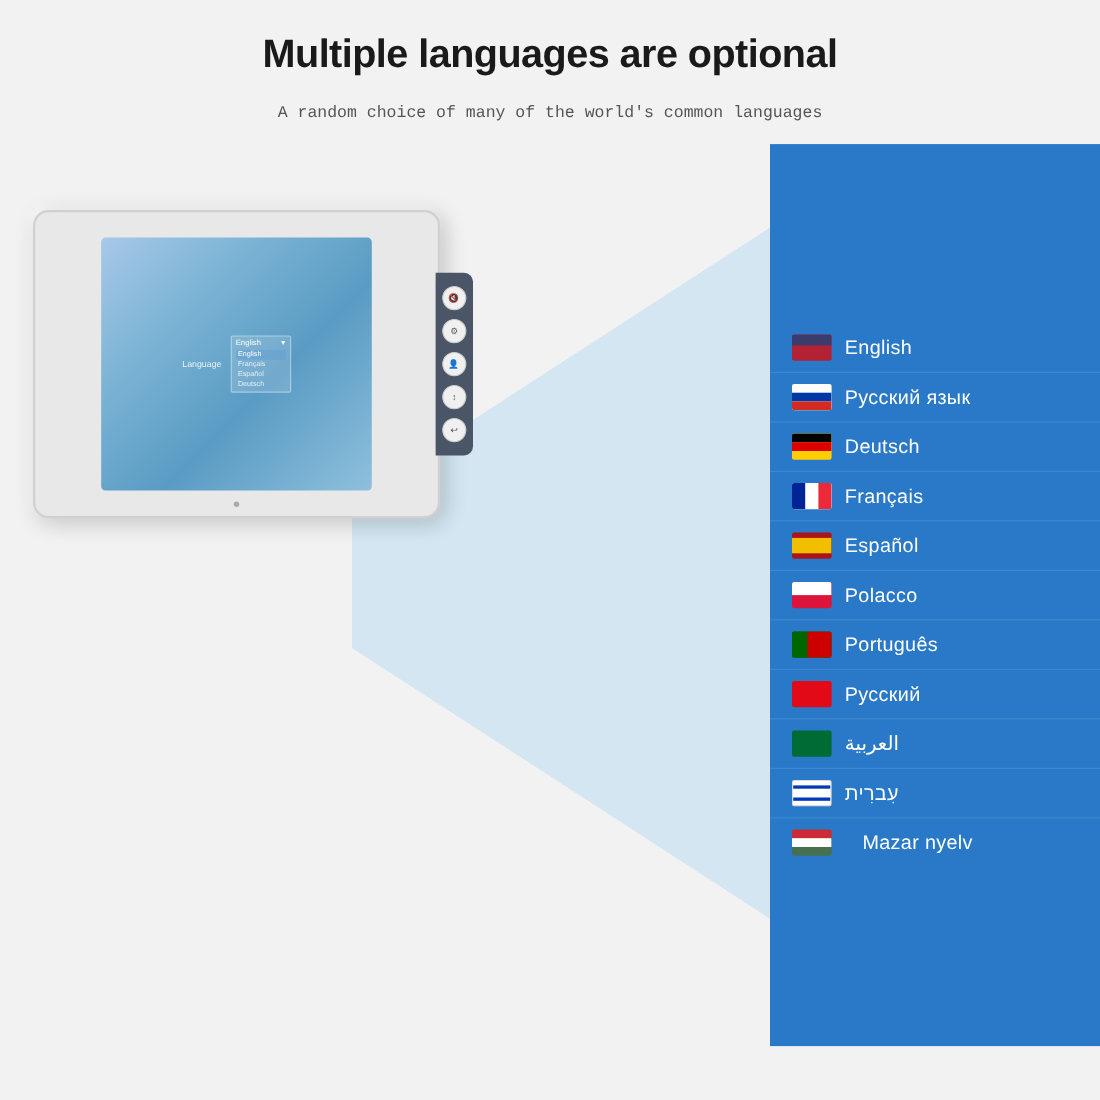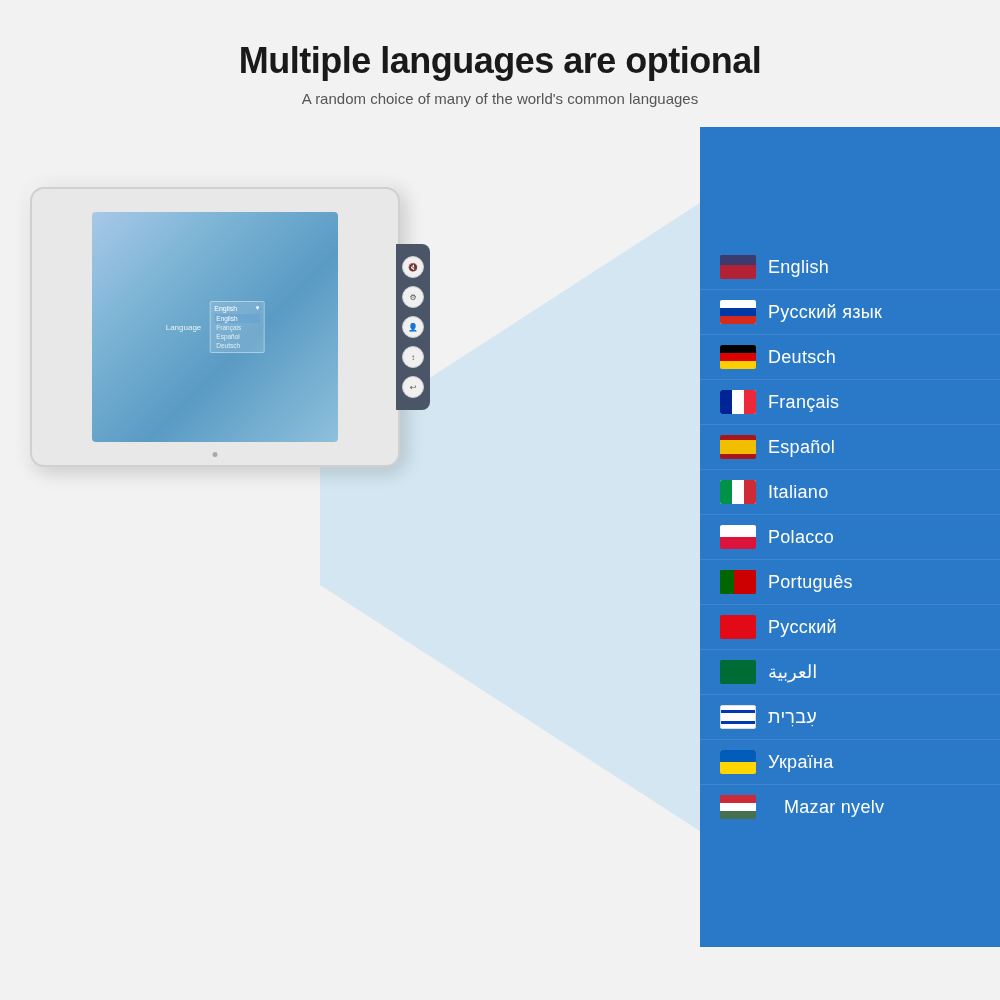--- a/index.html
+++ b/index.html
@@ -15,37 +15,38 @@
     .page-container {
       width: 1000px;
       height: 1000px;
       background: #f2f2f2;
       position: relative;
     }
 
     
     .header-section {
       text-align: center;
-      padding-top: 40px;
+      padding-top: 28px;
       padding-bottom: 20px;
       position: relative;
       z-index: 10;
     }
 
     .main-title {
       font-size: 36px;
       font-weight: 900;
       color: #1a1a1a;
       letter-spacing: -0.5px;
     }
 
     .sub-title {
       font-size: 15px;
       color: #555;
-      margin-top: 8px;
+      margin-top: 24px;
+      font-family: Liberation Mono, monospace;
     }
 
     
     .content-area {
       display: flex;
       position: relative;
       width: 100%;
       height: 820px;
     }
 
@@ -480,47 +481,39 @@
         </div>
         <div class="language-item">
           <div class="flag-icon flag-fr"></div>
           <span class="lang-name">Français</span>
         </div>
         <div class="language-item">
           <div class="flag-icon flag-es"></div>
           <span class="lang-name">Español</span>
         </div>
         <div class="language-item">
-          <div class="flag-icon flag-it"></div>
-          <span class="lang-name">Italiano</span>
-        </div>
-        <div class="language-item">
           <div class="flag-icon flag-pl"></div>
           <span class="lang-name">Polacco</span>
         </div>
         <div class="language-item">
           <div class="flag-icon flag-pt"></div>
           <span class="lang-name">Português</span>
         </div>
         <div class="language-item">
           <div class="flag-icon flag-tr"></div>
           <span class="lang-name">Русский</span>
         </div>
         <div class="language-item">
           <div class="flag-icon flag-sa"></div>
           <span class="lang-name">العربية</span>
         </div>
         <div class="language-item">
           <div class="flag-icon flag-il"></div>
           <span class="lang-name">עִברִית</span>
         </div>
         <div class="language-item">
-          <div class="flag-icon flag-ua"></div>
-          <span class="lang-name">Україна</span>
-        </div>
-        <div class="language-item">
           <div class="flag-icon flag-hu"></div>
           <span class="lang-name">Mazar nyelv</span>
         </div>
       </div>
 
   </div>
 </div>
 
 </body></html>

